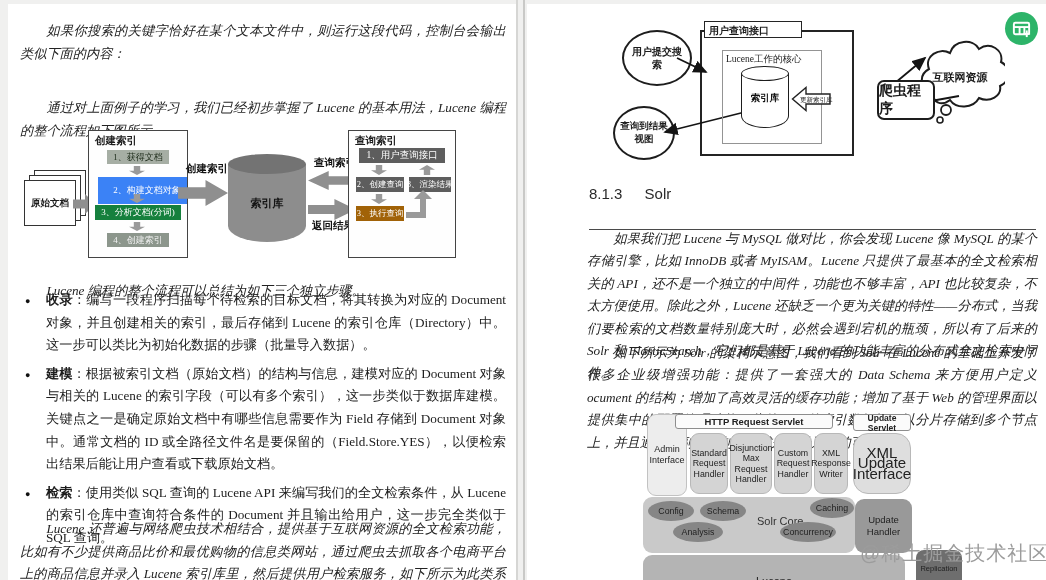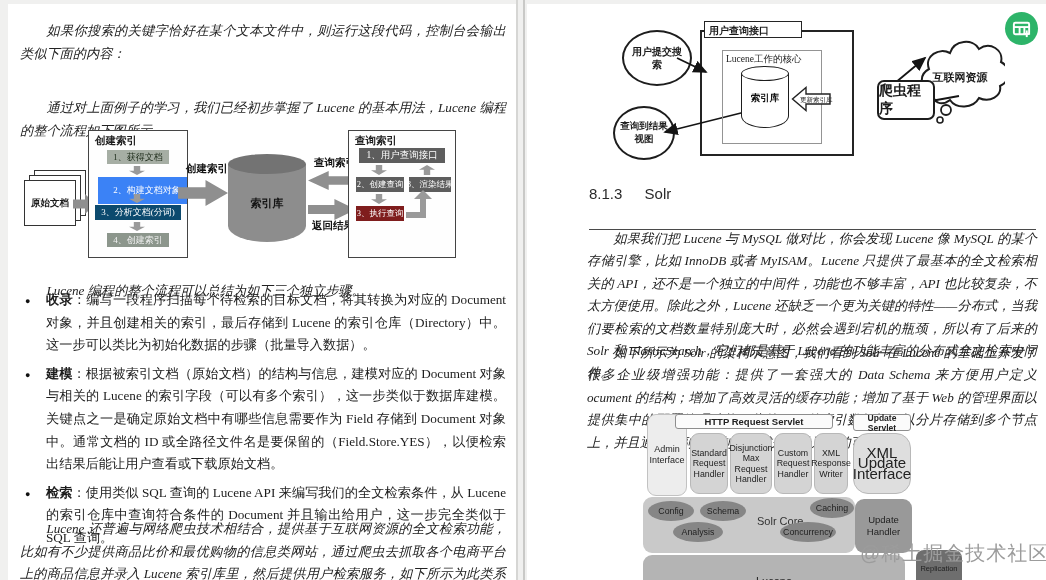--- a/index.html
+++ b/index.html
@@ -136,21 +136,21 @@
         </div>
     </div>
     <div class="fat arr-r" style="left:63px;top:68px;width:22px;height:20px;"></div>
 
     <div class="stepbox" style="left:78px;top:4px;width:98px;height:126px;">
       <span class="boxtitle">创建索引</span>
       <div class="step" style="left:18px;top:19px;width:62px;height:14px;background:#a6aea4;color:#22301f;">1、获得文档</div>
       <div class="fat arr-d" style="left:40px;top:35px;width:16px;height:9px;background:#9a9a9a;"></div>
       <div class="step" style="left:9px;top:46px;width:80px;height:27px;background:#3b82f6;padding-left:9px;">2、构建文档对象</div>
       <div class="fat arr-d" style="left:40px;top:63px;width:16px;height:9px;background:#9a9a9a;"></div>
-      <div class="step" style="left:6px;top:74px;width:86px;height:15px;background:#0c4a6e;">3、分析文档(分词)</div>
+      <div class="step" style="left:6px;top:74px;width:86px;height:15px;background:#15803d;">3、分析文档(分词)</div>
       <div class="fat arr-d" style="left:40px;top:91px;width:16px;height:9px;background:#9a9a9a;"></div>
       <div class="step" style="left:18px;top:102px;width:62px;height:14px;background:#8c968c;color:#f2f2f2;">4、创建索引</div>
     </div>
 
     <span class="lbl" style="left:176px;top:36px;">创建索引</span>
     <div class="fat arr-r" style="left:168px;top:54px;width:50px;height:26px;"></div>
 
     <div class="cyl cylG" style="left:218px;top:28px;width:78px;height:88px;">
       <div class="body"></div>
       <div class="top"></div>
@@ -163,21 +163,21 @@
     <span class="lbl" style="left:302px;top:93px;">返回结果</span>
 
     <div class="stepbox" style="left:338px;top:4px;width:106px;height:126px;">
       <span class="boxtitle">查询索引</span>
       <div class="step" style="left:10px;top:17px;width:86px;height:15px;background:#5d5d5d;font-size:9.5px;">1、用户查询接口</div>
       <div class="fat arr-d" style="left:22px;top:34px;width:16px;height:10px;background:#9a9a9a;"></div>
       <div class="fat arr-u" style="left:70px;top:34px;width:16px;height:10px;background:#9a9a9a;"></div>
       <div class="step" style="left:7px;top:46px;width:48px;height:15px;background:#5d5d5d;font-size:8.5px;">2、创建查询</div>
       <div class="step" style="left:60px;top:46px;width:42px;height:15px;background:#5d5d5d;font-size:8.5px;">8、渲染结果</div>
       <div class="fat arr-d" style="left:22px;top:63px;width:16px;height:10px;background:#9a9a9a;"></div>
-      <div class="step" style="left:7px;top:75px;width:48px;height:15px;background:#7f1d1d;font-size:8.5px;">3、执行查询</div>
+      <div class="step" style="left:7px;top:75px;width:48px;height:15px;background:#a16207;font-size:8.5px;">3、执行查询</div>
       <div class="lshape" style="left:57px;top:81px;width:20px;height:6px;"></div>
       <div class="lshape" style="left:71px;top:67px;width:6px;height:20px;"></div>
       <div class="ltri" style="left:65px;top:59px;width:18px;height:9px;"></div>
     </div>
   </div>
 
   <p class="para" style="top:263px;">Lucene 编程的整个流程可以总结为如下三个独立步骤。</p>
 
   <ul class="bullets">
     <li><b>收录</b><span>：编写一段程序扫描每个待检索的目标文档，将其转换为对应的 Document 对象，并且创建相关的索引，最后存储到 Lucene 的索引仓库（Directory）中。这一步可以类比为初始化数据的步骤（批量导入数据）。</span></li>

